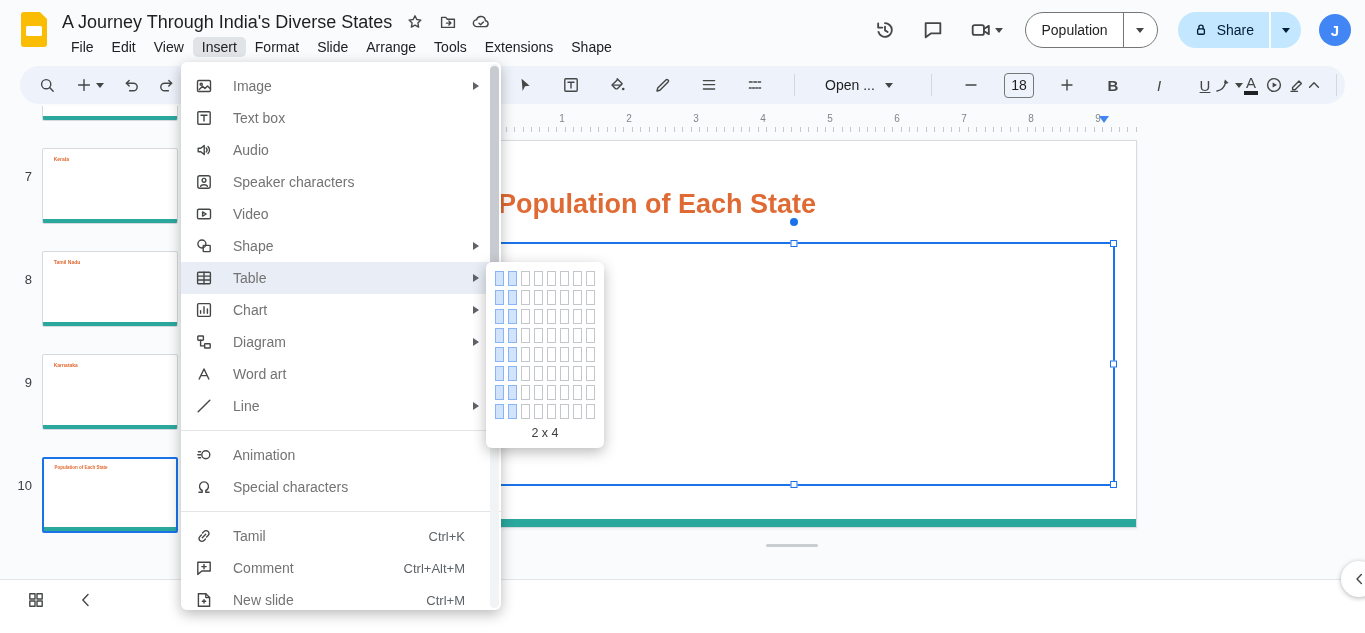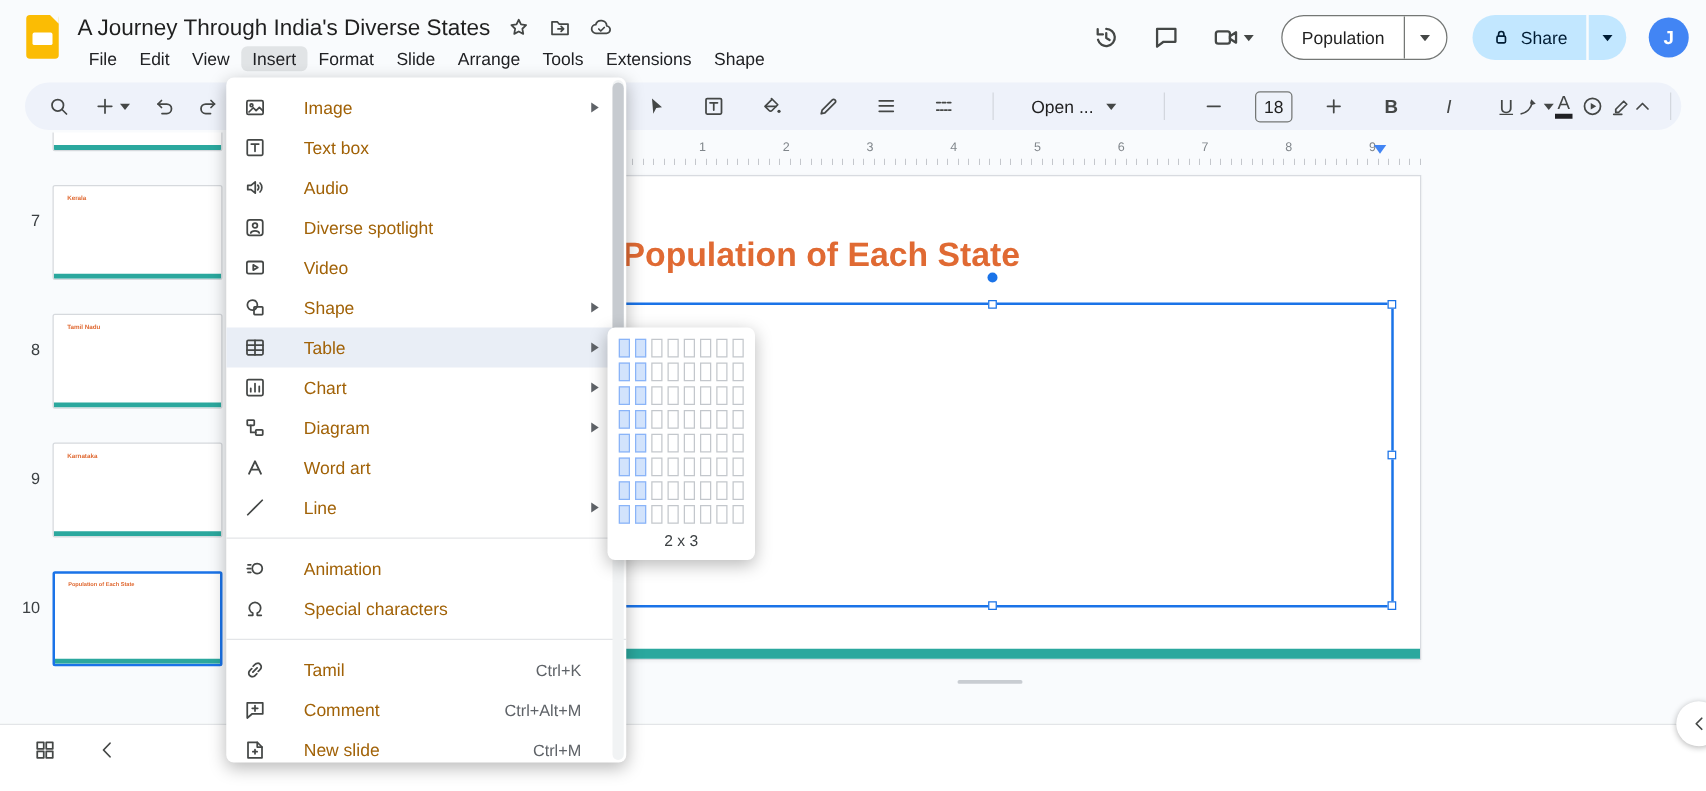--- a/index.html
+++ b/index.html
@@ -96,21 +96,21 @@
   
   .bottom-strip{position:absolute;left:0;top:579px;width:1365px;height:54px;background:#fff;border-top:1px solid #e3e5e8;}
   .bottom-left{position:absolute;left:22px;top:6px;display:flex;gap:22px;align-items:center;}
   .bbtn{width:28px;height:28px;display:flex;align-items:center;justify-content:center;cursor:pointer;}
   .panel-toggle{position:absolute;left:1341px;top:561px;width:36px;height:36px;border-radius:50%;background:#fff;box-shadow:0 1px 5px rgba(0,0,0,.3);display:flex;align-items:center;justify-content:center;cursor:pointer;z-index:30;}
 
   
   .insert-menu{position:absolute;left:181px;top:62px;width:320px;height:548px;background:#fff;border-radius:6px;box-shadow:0 4px 14px rgba(0,0,0,.28);padding-top:8px;z-index:60;overflow:hidden;}
   .mi{display:flex;align-items:center;height:32px;padding:0 22px 0 14px;cursor:pointer;}
   .mi.hl{background:#e9eef6;}
-  .ml{margin-left:30px;font-size:14px;color:#a16207;}
+  .ml{margin-left:20px;font-size:14px;color:#737373;}
   .msp{flex:1;}
   .mshort{font-size:13px;color:#5f6368;margin-right:14px;}
   .tri-right{width:0;height:0;border-top:4.5px solid transparent;border-bottom:4.5px solid transparent;border-left:6px solid #5f6368;}
   .msep{height:1px;background:#e3e5e8;margin:8px 0;}
   .mscroll{position:absolute;top:2px;right:2px;width:9px;height:544px;background:#f1f3f4;border-radius:5px;cursor:pointer;}
   .mthumb{position:absolute;top:2px;right:0;width:9px;height:370px;background:#c7cbd0;border-radius:5px;}
 
   
   .table-submenu{position:absolute;left:486px;top:262px;background:#fff;border-radius:6px;box-shadow:0 4px 14px rgba(0,0,0,.28);padding:9px 9px 8px 9px;z-index:65;}
   .tgrid{display:grid;grid-template-columns:repeat(8,9px);grid-auto-rows:15px;gap:4px;}
@@ -457,21 +457,21 @@
       <span class="ml">Audio</span>
     </div>
     <div class="mi">
       <span class="si">
           <svg class="si" viewBox="0 0 18 18">
             <rect x="2.8" y="2.8" width="12.4" height="12.4" rx="2"></rect>
             <circle cx="9" cy="7.3" r="1.9"></circle>
             <path d="M5.6 13.4c.7-2.3 6.1-2.3 6.8 0"></path>
           </svg>
         </span>
-      <span class="ml">Diverse spotlight</span>
+      <span class="ml">Speaker characters</span>
     </div>
     <div class="mi">
       <span class="si">
           <svg class="si" viewBox="0 0 18 18">
             <rect x="2.5" y="4.2" width="13" height="9.6" rx="1.4"></rect>
             <path d="M7.6 6.9l3.6 2.1-3.6 2.1z"></path>
           </svg>
         </span>
       <span class="ml">Video</span>
     </div>
@@ -655,16 +655,16 @@
         <div class="tcell"></div>
         <div class="tcell sel"></div>
         <div class="tcell sel"></div>
         <div class="tcell"></div>
         <div class="tcell"></div>
         <div class="tcell"></div>
         <div class="tcell"></div>
         <div class="tcell"></div>
         <div class="tcell"></div>
       </div>
-    <div class="tsize">2 x 3</div>
+    <div class="tsize">2 x 4</div>
   </div>
 
 </div>
 
 </body></html>

